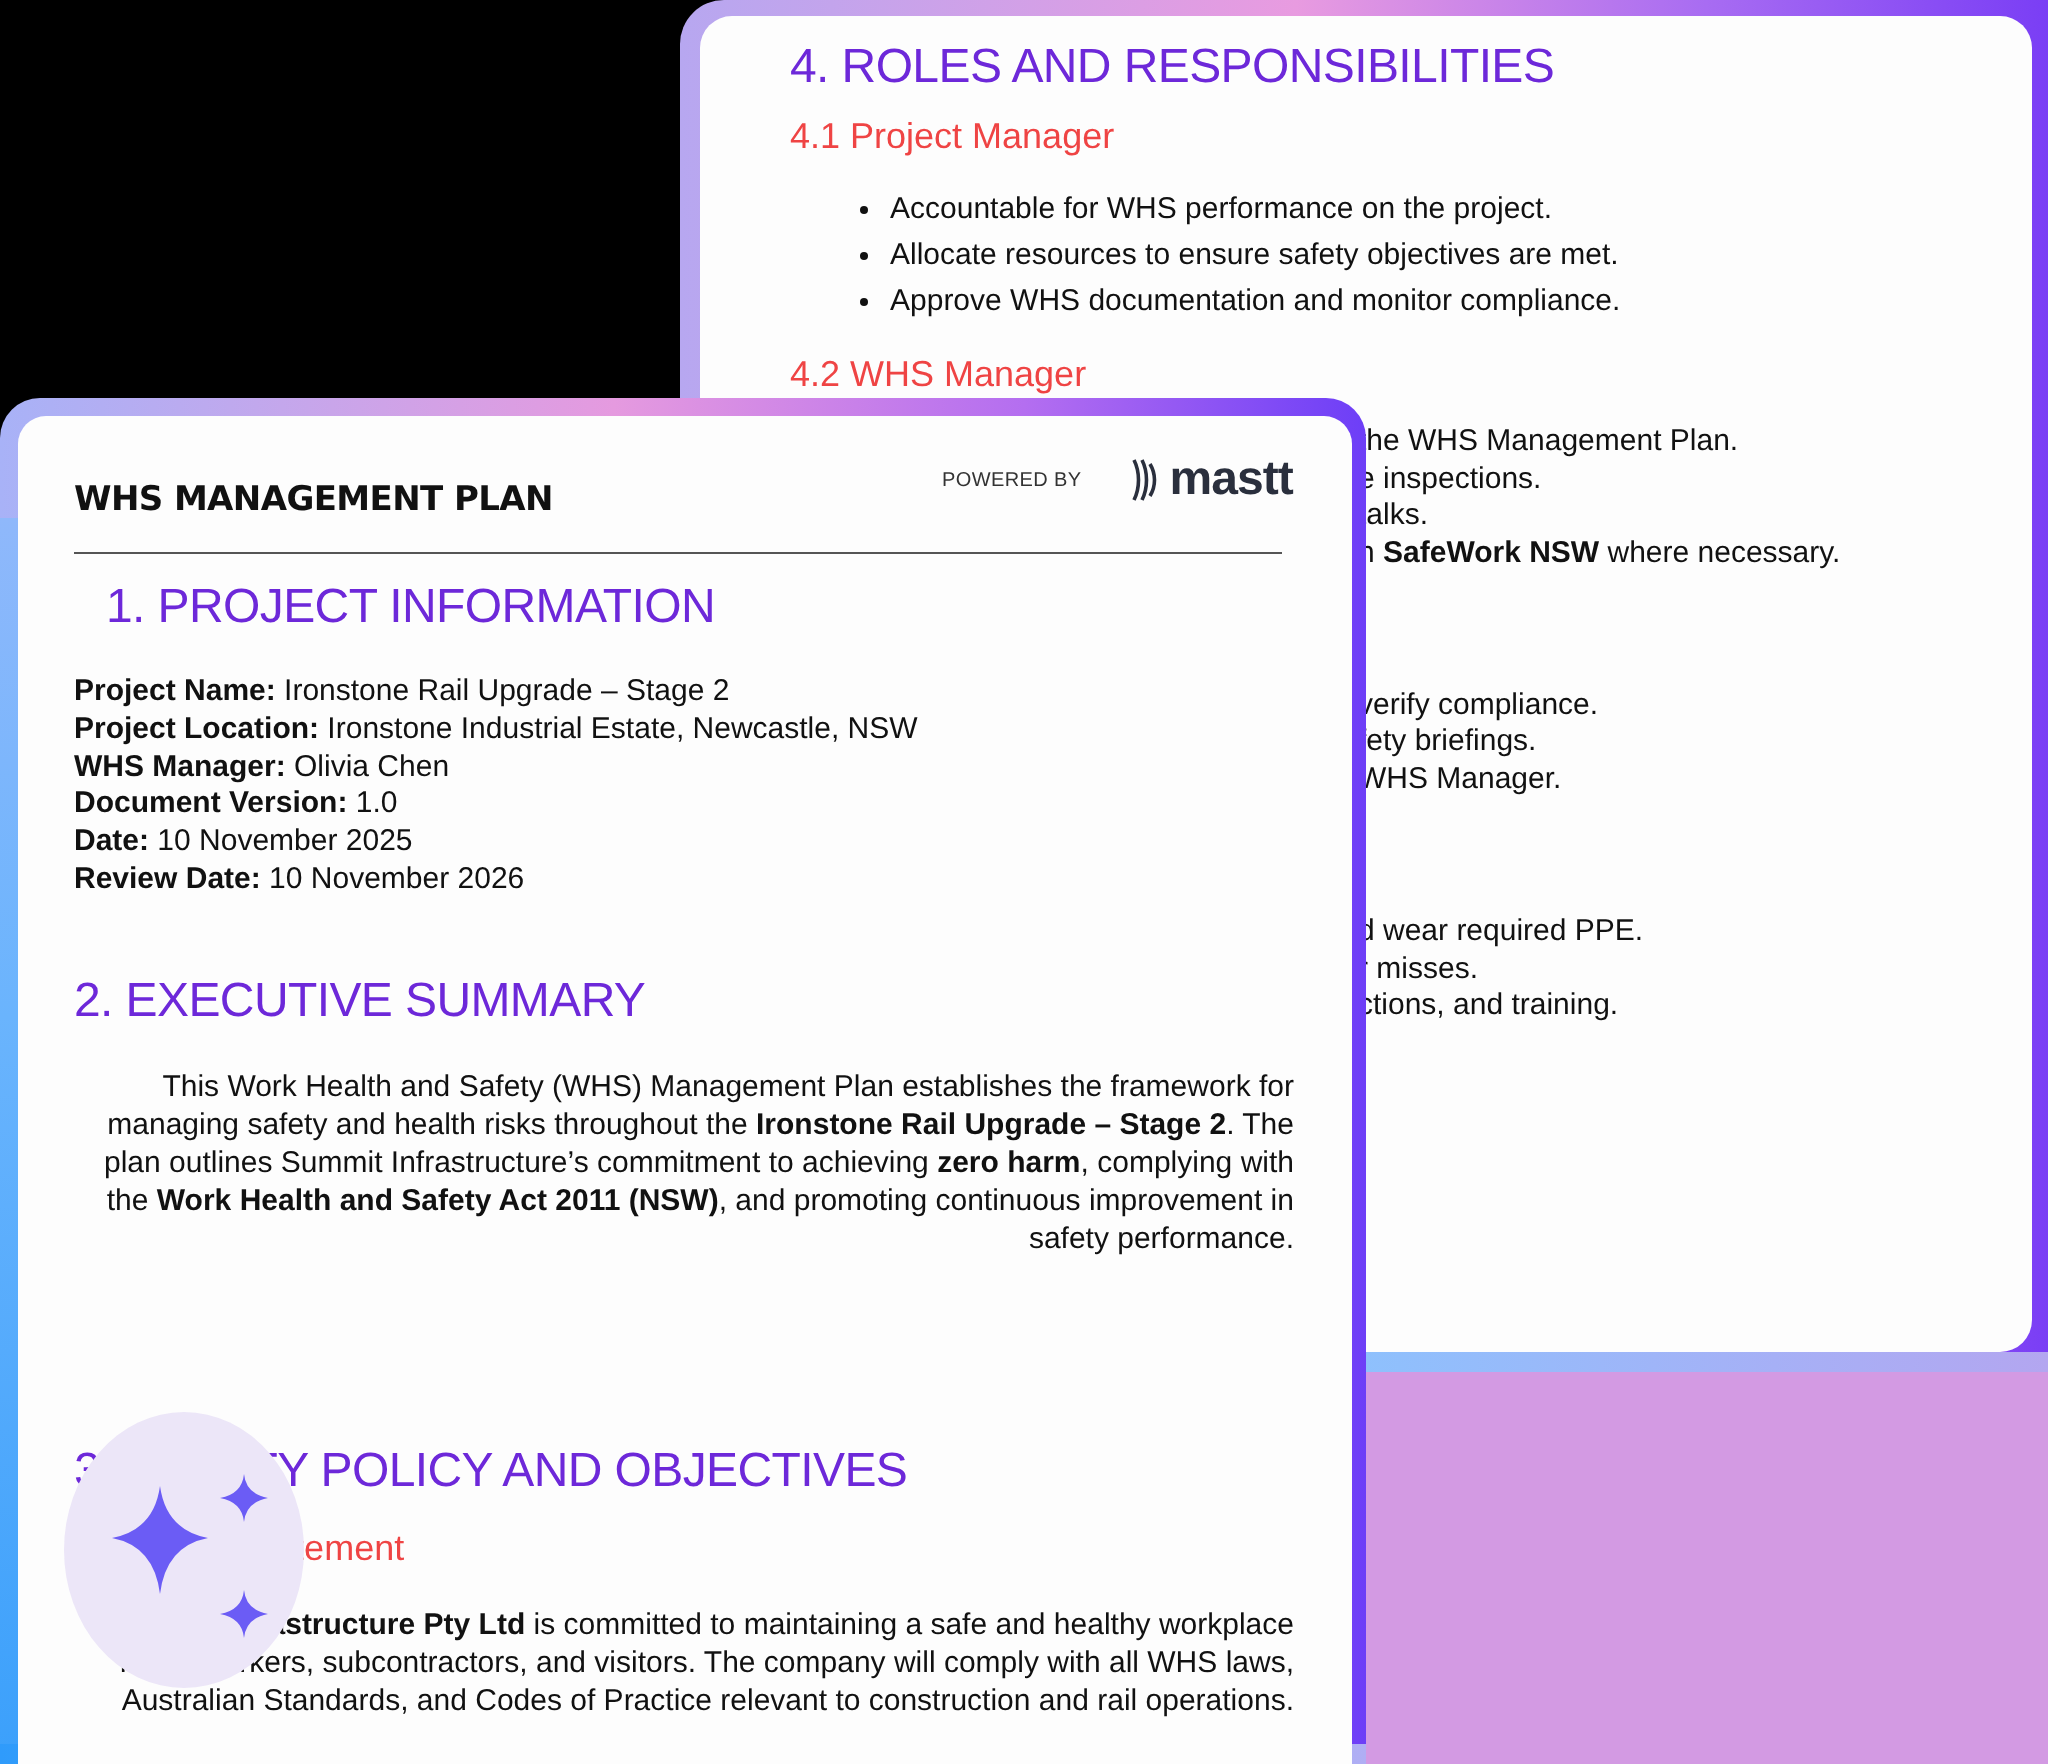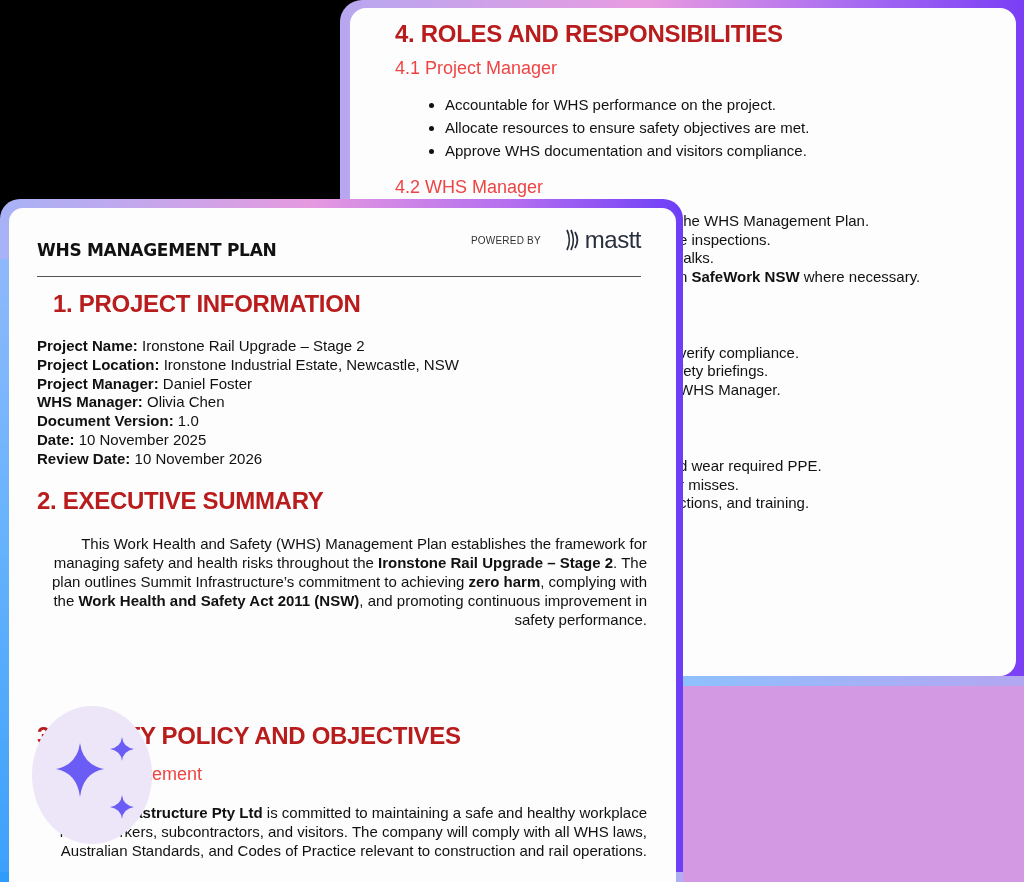--- a/index.html
+++ b/index.html
@@ -22,21 +22,21 @@
   }
   .back-frame::after {
     content: ""; position: absolute; left: 0; right: 0; bottom: 0; height: 10px;
     background: linear-gradient(90deg, #5bb3fb 0%, #86c6ff 40%, #a6b0f6 80%, #b3a6f0 100%);
   }
   .back-card {
     position: absolute; left: 350px; top: 8px; width: 666px; height: 668px;
     background: #fdfdfd; border-radius: 16px; overflow: hidden;
   }
   .back-content { position: absolute; left: 45px; top: 12px; width: 600px; }
-  .h1 { font-size: 24px; font-weight: 700; margin: 0; letter-spacing: -0.3px; color:#b91c1c; }
+  .h1 { font-size: 24px; font-weight: 400; margin: 0; letter-spacing: -0.3px; color:#6d28d9; }
   .h2 { font-size: 18px; font-weight: 400; margin: 0; color:#ef4444; }
   ul.bullets { margin: 0; padding-left: 46px; font-size: 15px; line-height: 19px; }
   ul.bullets li { margin: 4px; }
 
   
   .back-line { position: absolute; font-size: 15px; line-height: 19px; white-space: nowrap; color:#111; }
 
   
   .front-frame {
     position: absolute; left: 0; top: 199px; width: 683px; height: 683px;
@@ -58,21 +58,21 @@
 
   .doc-title {
     position: absolute; left: 28px; top: 32px;
     font-family: "DejaVu Sans", sans-serif; font-weight: 700; font-size: 17px; letter-spacing: -0.3px;
   }
   .brand {
     position: absolute; left: 462px; top: 18px; display: flex; align-items: center; gap: 24px;
   }
   .brand-powered { font-size: 10px; color: #333; letter-spacing: 0.2px; }
   .brand-logo { display: flex; align-items: center; gap: 4px; }
-  .brand-name { font-size: 24px; font-weight: 400; color: #2a2f3d; letter-spacing: -0.5px; text-align: right; }
+  .brand-name { font-size: 24px; font-weight: 700; color: #2a2f3d; letter-spacing: -0.5px; text-align: right; }
   .rule { position: absolute; left: 28px; top: 68px; width: 604px; height: 1px; background: #555; }
 
   .sec1-title { position: absolute; left: 44px; top: 82px; }
   .info { position: absolute; left: 28px; top: 129px; font-size: 15px; line-height: 18.8px; }
   .info div { white-space: nowrap; }
   .sec2-title { position: absolute; left: 28px; top: 279px; }
   .para { position: absolute; left: 28px; width: 610px; font-size: 15px; line-height: 19px; text-align: right; }
   .p1 { top: 326px; }
   .p2 { top: 440px; }
   .sec3-title { position: absolute; left: 28px; top: 514px; }
@@ -92,21 +92,21 @@
 <div class="bg-fill"></div>
 
 <div class="back-frame"></div>
 <div class="back-card">
   <div class="back-content">
     <h1 class="h1">4. ROLES AND RESPONSIBILITIES</h1>
     <h2 class="h2" style="margin-top:10px">4.1 Project Manager</h2>
     <ul class="bullets" style="margin-top:16px">
       <li>Accountable for WHS performance on the project.</li>
       <li>Allocate resources to ensure safety objectives are met.</li>
-      <li>Approve WHS documentation and visitors compliance.</li>
+      <li>Approve WHS documentation and monitor compliance.</li>
     </ul>
     <h2 class="h2" style="margin-top:17px">4.2 WHS Manager</h2>
   </div>
   <div class="back-line" style="left:329px;top:203px">the WHS Management Plan.</div>
   <div class="back-line" style="left:329px;top:222px">e inspections.</div>
   <div class="back-line" style="left:329px;top:240px">talks.</div>
   <div class="back-line" style="left:329px;top:259px"><span>n </span><b>SafeWork NSW</b><span> where necessary.</span></div>
   <div class="back-line" style="left:329px;top:335px">verify compliance.</div>
   <div class="back-line" style="left:329px;top:353px">fety briefings.</div>
   <div class="back-line" style="left:329px;top:372px">WHS Manager.</div>
@@ -128,21 +128,20 @@
       </svg>
       <span class="brand-name">mastt</span>
     </span>
   </div>
   <div class="rule"></div>
 
   <h1 class="h1 sec1-title">1. PROJECT INFORMATION</h1>
   <div class="info">
     <div><b>Project Name:</b><span> Ironstone Rail Upgrade – Stage 2</span></div>
     <div><b>Project Location:</b><span> Ironstone Industrial Estate, Newcastle, NSW</span></div>
-    <div><b>Project Manager:</b><span> Daniel Foster</span></div>
     <div><b>WHS Manager:</b><span> Olivia Chen</span></div>
     <div><b>Document Version:</b><span> 1.0</span></div>
     <div><b>Date:</b><span> 10 November 2025</span></div>
     <div><b>Review Date:</b><span> 10 November 2026</span></div>
   </div>
 
   <h1 class="h1 sec2-title">2. EXECUTIVE SUMMARY</h1>
   <div class="para p1"><span>This Work Health and Safety (WHS) Management Plan establishes the framework for managing safety and health risks throughout the </span><b>Ironstone Rail Upgrade – Stage 2</b><span>. The plan outlines Summit Infrastructure’s commitment to achieving </span><b>zero harm</b><span>, complying with the </span><b>Work Health and Safety Act 2011 (NSW)</b><span>, and promoting continuous improvement in safety performance.</span></div>
 
   <h1 class="h1 sec3-title">3. SAFETY POLICY AND OBJECTIVES</h1>

